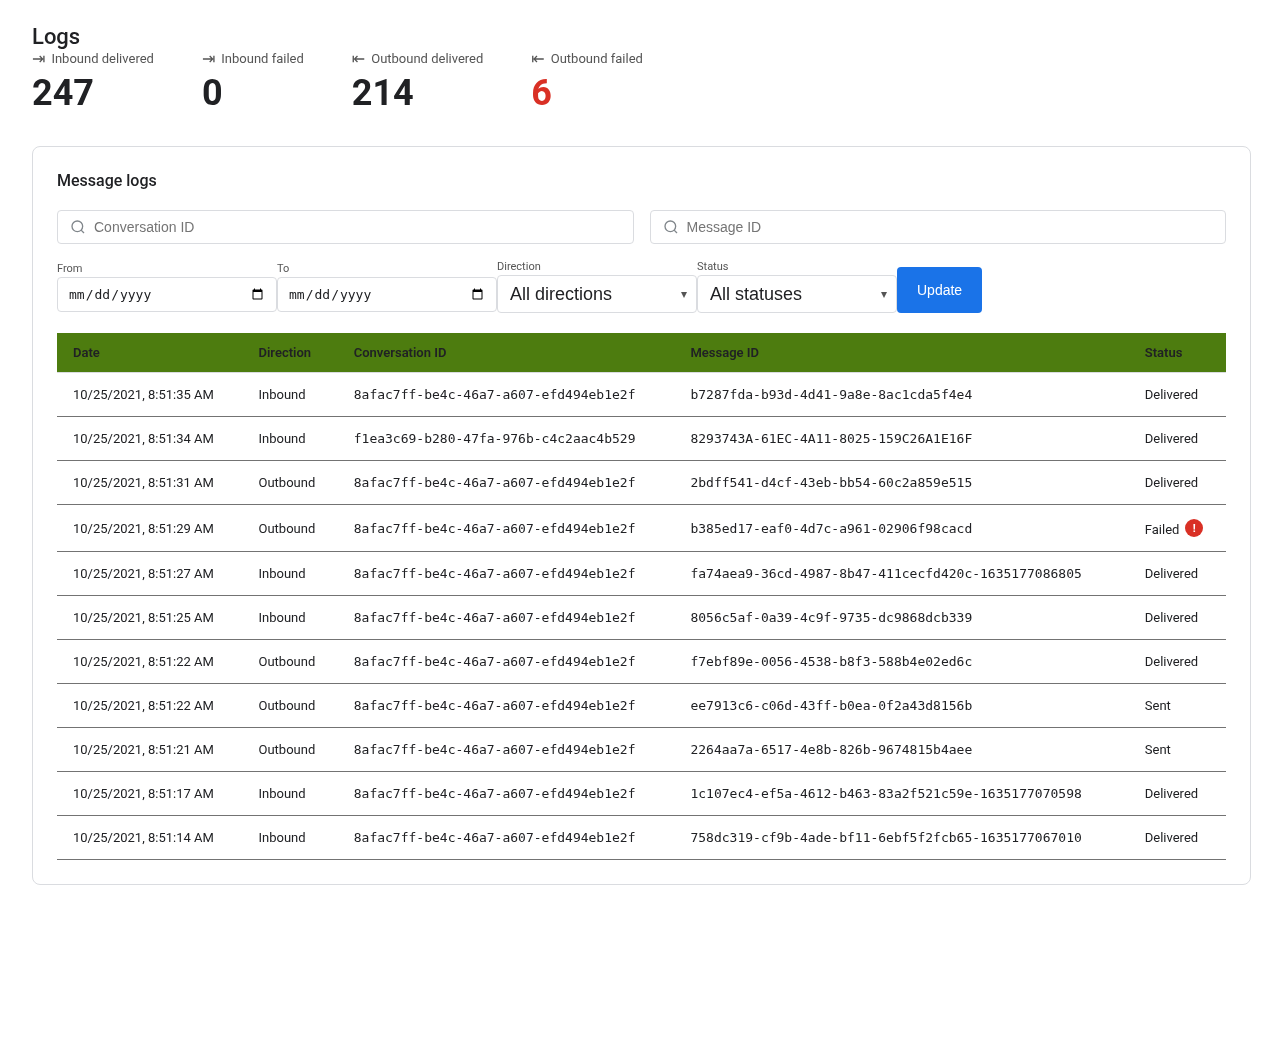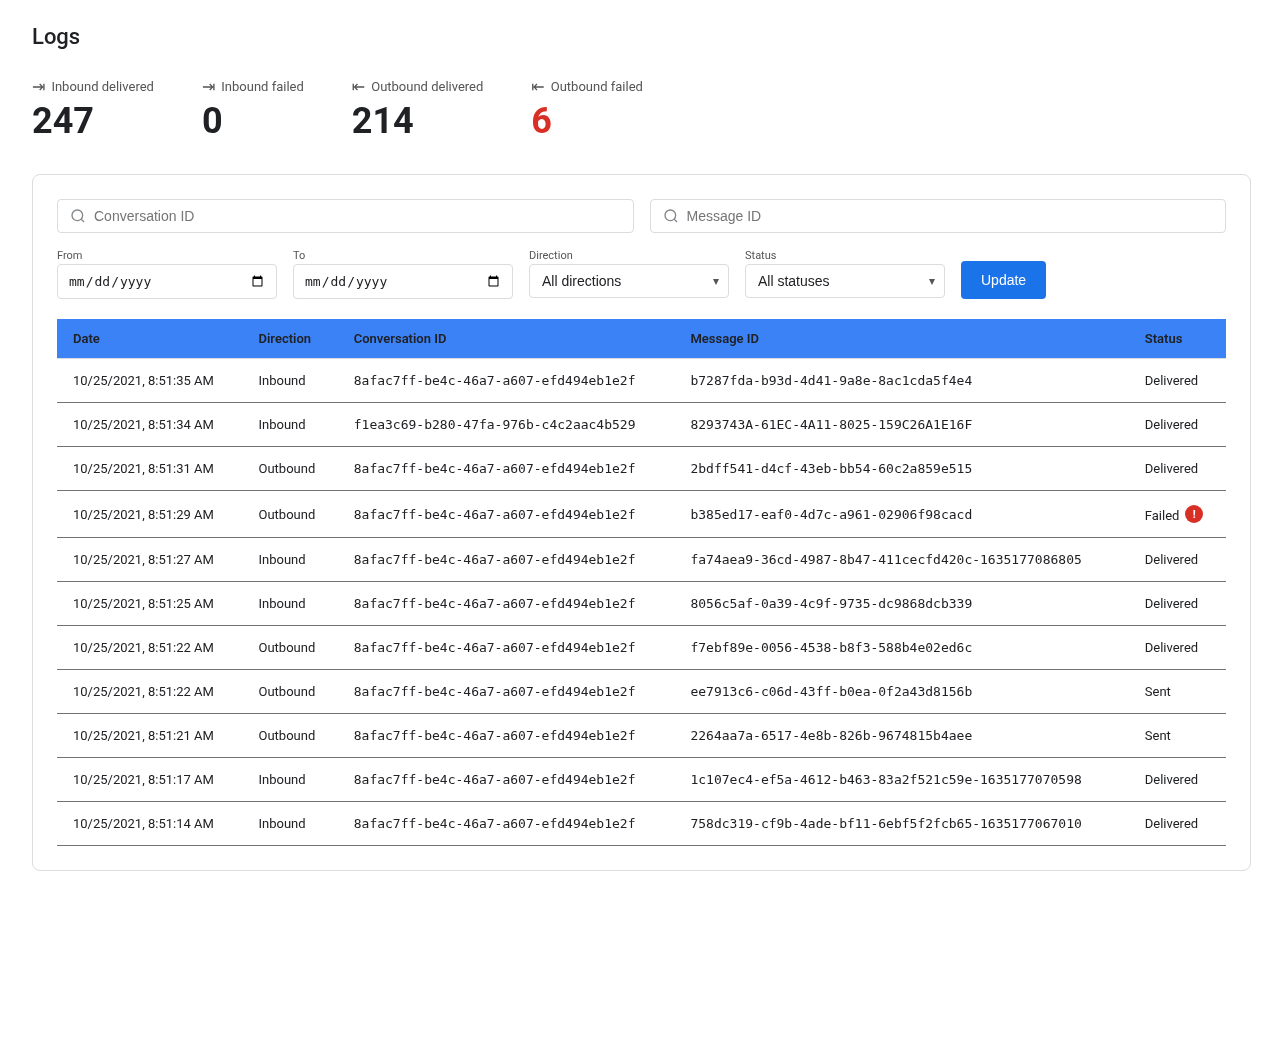--- a/index.html
+++ b/index.html
@@ -1,47 +1,47 @@
 <!DOCTYPE html>
 <html><head>
   <meta charset="utf-8">
   <style>
     * { box-sizing: border-box; margin: 0; padding: 0; }
     body { font-family: -apple-system, BlinkMacSystemFont, 'Segoe UI', Roboto, sans-serif; background: #fff; color: #202124; font-size: 14px; }
     .page { padding: 24px 32px; max-width: 1283px; }
-    .page-title { font-size: 22px; font-weight: 500; margin-bottom: 28px; }
+    .page-title { font-size: 22px; font-weight: 500; }
 
     .stats-row { display: flex; gap: 48px; margin-bottom: 32px; }
     .stat-item { display: flex; flex-direction: column; gap: 4px; }
     .stat-label { display: flex; align-items: center; gap: 6px; color: #555; font-size: 13px; }
     .stat-icon { font-size: 16px; color: #555; }
     .stat-value { font-size: 36px; font-weight: 700; color: #202124; }
     .stat-value.red { color: #d93025; }
 
     .card { border: 1px solid #dadce0; border-radius: 8px; padding: 24px; }
     .card-title { font-size: 16px; font-weight: 500; margin-bottom: 20px; }
 
     .search-row { display: flex; gap: 16px; margin-bottom: 16px; }
     .search-box { flex: 1; display: flex; align-items: center; gap: 8px; border: 1px solid #dadce0; border-radius: 4px; padding: 8px 12px; background: #fff; }
     .search-box input { border: none; outline: none; flex: 1; font-size: 14px; color: #80868b; background: transparent; }
     .search-icon-svg { color: #80868b; flex-shrink: 0; }
 
-    .filter-row { display: flex; gap: 16px; margin-bottom: 20px; }
+    .filter-row { display: flex; align-items: center; margin-bottom: 20px; }
     .date-input-wrap { display: flex; flex-direction: column; gap: 2px; }
     .date-label { font-size: 11px; color: #555; }
     .date-input { border: 1px solid #dadce0; border-radius: 4px; padding: 8px 10px; font-size: 13px; color: #202124; background: #fff; outline: none; width: 220px; }
     .select-wrap { display: flex; flex-direction: column; gap: 2px; }
     .select-label { font-size: 11px; color: #555; }
-    .select-field { border: 1px solid #dadce0; border-radius: 4px; padding: 8px 32px 8px 12px; font-size: 14px; color: #202124; background: #fff; outline: none; appearance: none; -webkit-appearance: none; width: 200px; cursor: pointer; }
+    .select-field { border: 1px solid #dadce0; border-radius: 4px; padding: 8px 32px 8px 12px; font-size: 18px; color: #202124; background: #fff; outline: none; appearance: none; -webkit-appearance: none; width: 200px; cursor: pointer; }
     .select-wrapper { position: relative; display: inline-block; }
     .select-wrapper::after { content: '▾'; position: absolute; right: 10px; top: 50%; transform: translateY(-50%); pointer-events: none; color: #555; font-size: 12px; }
-    .update-btn { background: #1a73e8; color: #fff; border: none; border-radius: 4px; padding: 10px 20px; font-size: 14px; cursor: pointer; font-weight: 500; align-self: flex-end; height: 38px; }
+    .update-btn { background: #1a73e8; color: #fff; border: none; border-radius: 4px; padding: 10px 20px; font-size: 14px; cursor: pointer; font-weight: 500; align-self: flex-end; height: 46px; }
 
     .table { width: 100%; border-collapse: collapse; }
-    .table th { text-align: left; padding: 12px 16px; font-weight: 600; font-size: 13px; color: #202124; border-bottom: 1px solid #dadce0; background: #3b82f6; }
+    .table th { text-align: left; padding: 12px 16px; font-weight: 600; font-size: 13px; color: #202124; border-bottom: 1px solid #dadce0; background: #4d7c0f; }
     .table td { padding: 14px 16px; font-size: 13px; color: #202124; border-bottom: 1px solid #737373; vertical-align: middle; }
     .status-failed { display: flex; align-items: flex-end; gap: 6px; color: #202124; }
     .failed-icon { width: 18px; height: 18px; background: #d93025; border-radius: 50%; display: inline-flex; align-items: center; justify-content: center; color: #fff; font-size: 11px; font-weight: 700; flex-shrink: 0; }
     .msg-id { font-family: monospace; font-size: 12px; }
     .conv-id { font-family: monospace; font-size: 12px; }
   </style>
 </head>
 <body>
 
 <div class="page">
@@ -72,20 +72,21 @@
     <div class="stat-item">
       <div class="stat-label">
         <span class="stat-icon">⇤</span>
         <span>Outbound failed</span>
       </div>
       <div class="stat-value red">6</div>
     </div>
   </div>
 
   <div class="card">
+    <div class="card-title">Message logs</div>
 
     <div class="search-row">
       <div class="search-box">
         <svg class="search-icon-svg" width="16" height="16" viewBox="0 0 24 24" fill="none" stroke="#80868b" stroke-width="2">
           <circle cx="11" cy="11" r="8"></circle>
             <line x1="21" y1="21" x2="16.65" y2="16.65"></line>
         </svg>
         <input type="text" placeholder="Conversation ID" style="">
       </div>
       <div class="search-box">

